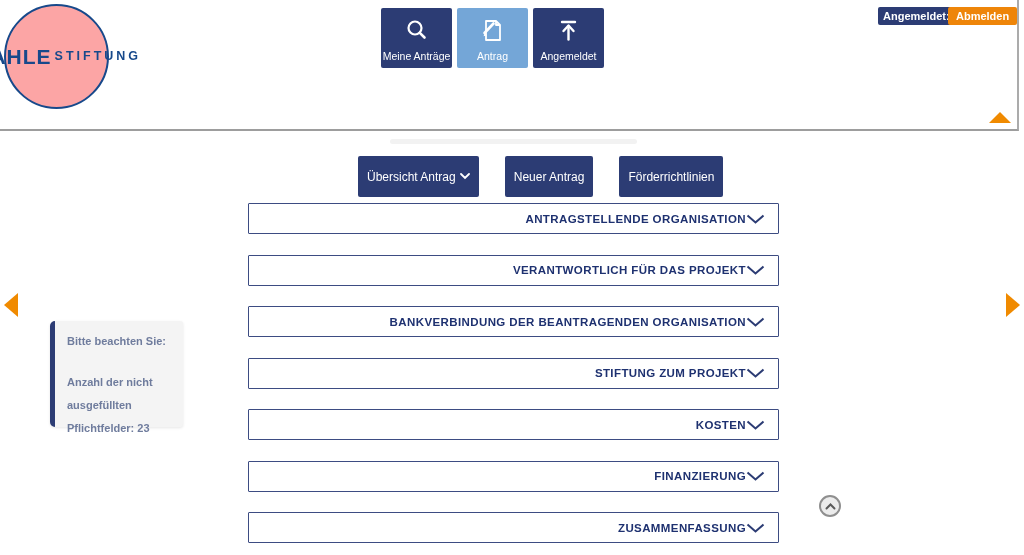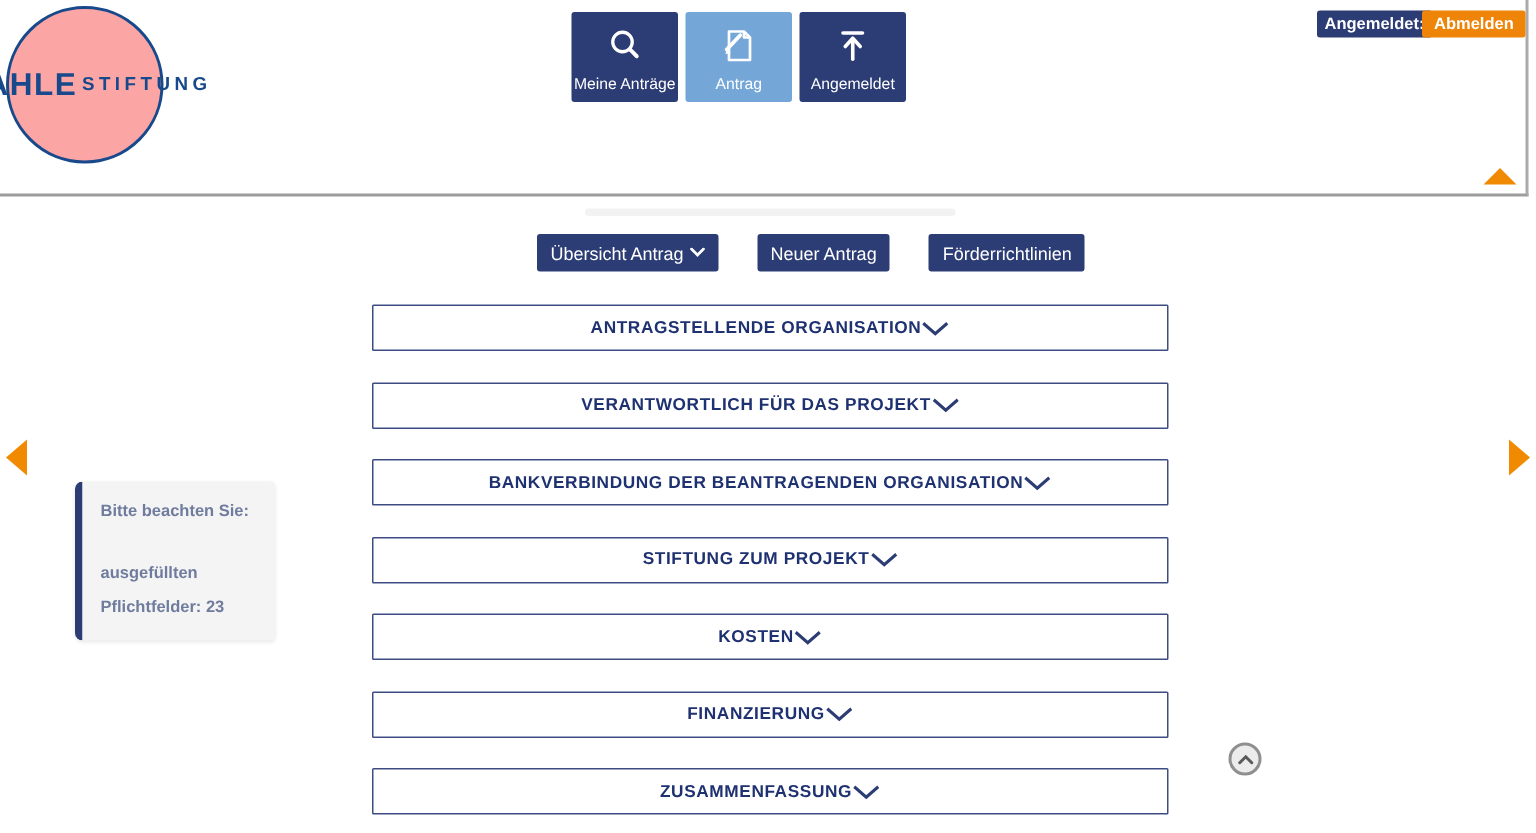--- a/index.html
+++ b/index.html
@@ -49,30 +49,30 @@
     border-bottom:11px solid #f08a00;
   }
   .faint-divider {
     position:absolute; left:390px; top:139px; width:247px; height:5px;
     background:#f2f2f2; border-radius:2.5px;
   }
 
   
   .subnav { position:absolute; left:358px; top:156px; display:flex; gap:26px; }
   .subnav-btn {
-    background:#2c3c74; color:#fff; font-size:12px; height:25px;
+    background:#2c3c74; color:#fff; font-size:12px; height:41px;
     display:inline-flex; align-items:center; gap:4px; padding:0 9px;
     border-radius:2px; border:none; cursor:pointer; font-family:inherit; white-space:nowrap;
   }
 
   
   .sections { position:absolute; left:248px; top:203px; width:531px; }
   .section {
     height:31px; border:1px solid #3d4c82; border-radius:1px; background:#fff;
-    display:flex; align-items:center; justify-content:center;
+    display:flex; align-items:center; justify-content:flex-end;
     padding:0 13px; margin-bottom:20.5px; cursor:pointer;
   }
   .section-label {
     font-size:11.5px; font-weight:bold; color:#1e3170; letter-spacing:0.4px; white-space:nowrap;
   }
 
   
   .notice {
     position:absolute; left:50px; top:321px; width:133px; height:106px;
     background:#f4f4f4; border-left:5px solid #2c3c74;
@@ -165,20 +165,21 @@
     <button class="subnav-btn">
       <span>Neuer Antrag</span>
     </button>
     <button class="subnav-btn">
       <span>Förderrichtlinien</span>
     </button>
   </div>
 
   <div class="notice">
     <p>Bitte beachten Sie:</p>
+    <p>Anzahl der nicht</p>
     <p>ausgefüllten</p>
     <p>Pflichtfelder: 23</p>
   </div>
 
   <div class="sections">
     <div class="section">
       <span class="section-label">ANTRAGSTELLENDE ORGANISATION</span>
       <svg width="19" height="10" viewBox="0 0 19 10">
           <path d="M1.5 1.5 l8 7 8 -7" fill="none" stroke="#2c3c74" stroke-width="2"></path>
         </svg>

